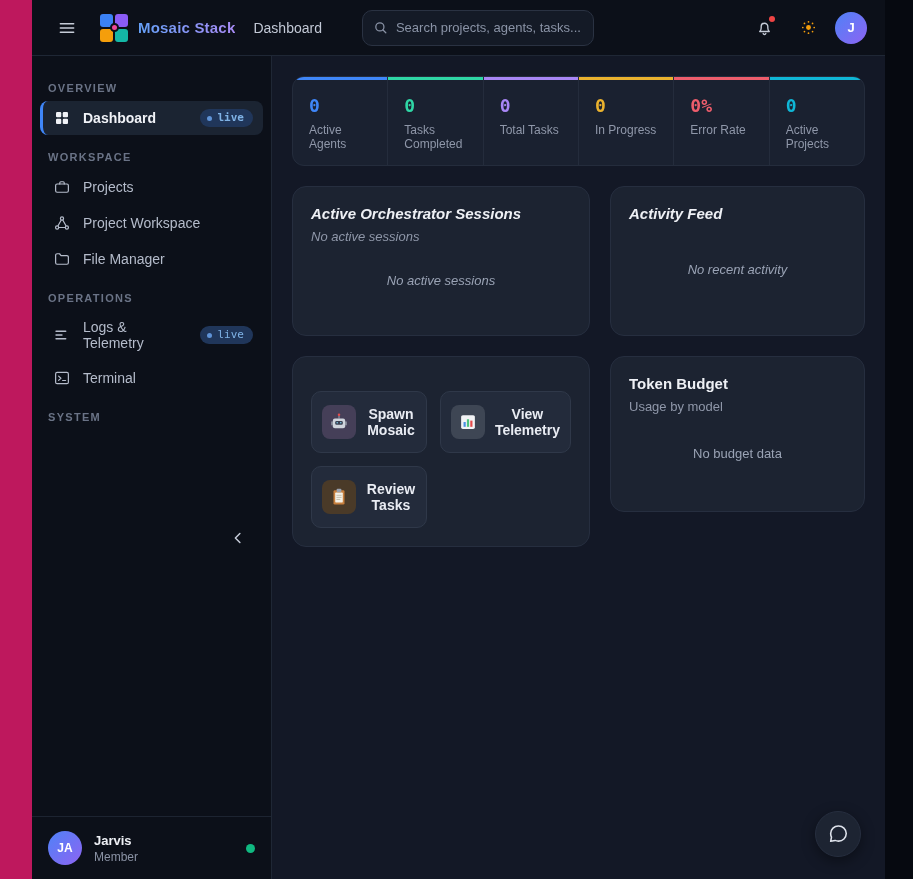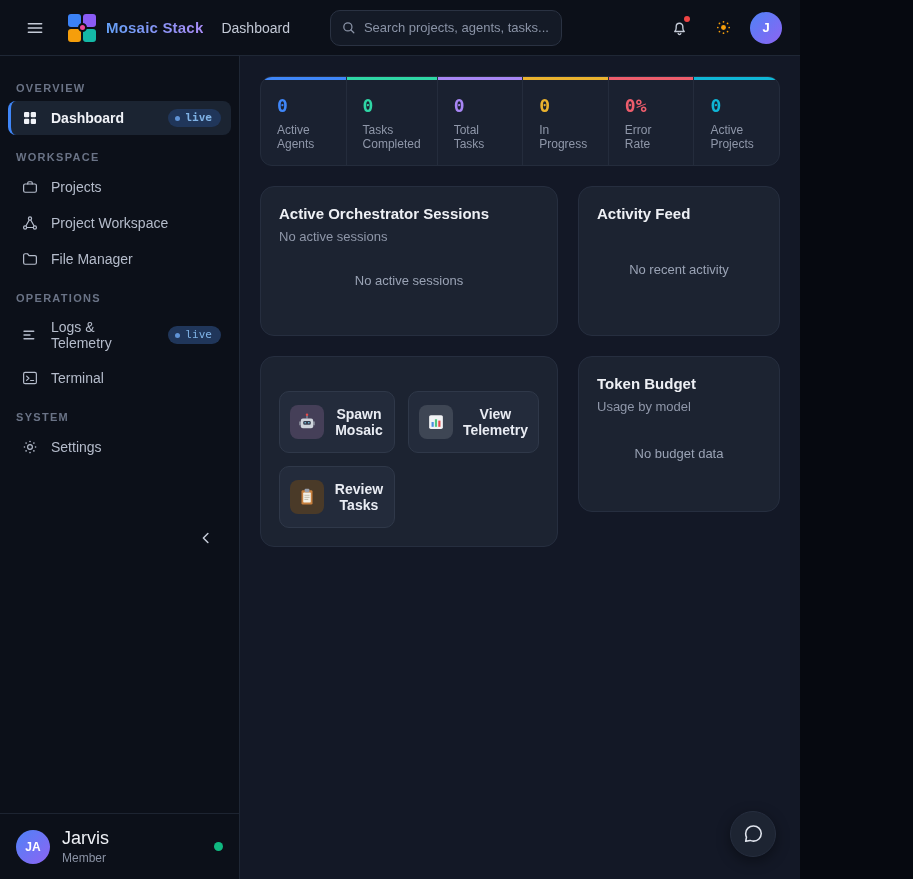--- a/index.html
+++ b/index.html
@@ -1,20 +1,20 @@
 <!DOCTYPE html>
 <html><head>
 <meta charset="utf-8">
 <style>
   * { margin:0; padding:0; box-sizing:border-box; }
   html,body { background:#060910; }
   .app {
-    width:800px; height:879px; position:relative; overflow:hidden;
+    width:885px; height:879px; position:relative; overflow:hidden;
     font-family:"Liberation Sans", sans-serif;
-    background:#84cc16; color:#e8ebf2;
+    background:#be185d; color:#e8ebf2;padding-left:32px;
   }
   
   .header {
     height:56px; display:flex; align-items:center; padding:0 18px;
     border-bottom:1px solid #1f2735; background:#0c1019;
   }
   .icon-btn {
     background:none; border:none; color:#c6ccd8; cursor:pointer;
     display:flex; align-items:center; justify-content:center;
     width:34px; height:34px; border-radius:8px; position:relative;
@@ -72,21 +72,21 @@
   .badge::before { content:""; position:absolute; left:7px; top:50%; margin-top:-2.5px; width:5px; height:5px; border-radius:50%; background:#5f93d6; }
   .collapse-btn { position:absolute; top:465px; right:16px; }
   .sidebar-footer {
     border-top:1px solid #1d2431; padding:14px 16px; display:flex; align-items:center; gap:12px;
   }
   .avatar-sm {
     width:34px; height:34px; border-radius:50%; flex-shrink:0;
     background:linear-gradient(135deg,#4f82f7,#8d64f2);
     color:#fff; font-size:12px; font-weight:700; display:flex; align-items:center; justify-content:center;
   }
-  .user-name { font-size:18px; font-weight:400; color:#eef0f5; }
+  .user-name { font-size:13px; font-weight:700; color:#eef0f5; }
   .user-role { font-size:12px; color:#8a92a4; margin-top:2px; }
   .presence-dot { margin-left:auto; width:9px; height:9px; border-radius:50%; background:#10b981; }
   
   .main { flex:1; background:#131826; padding:20px; position:relative; }
   .stats {
     display:flex; border-radius:12px; overflow:hidden;
     background:#1a2130; border:1px solid #242c3c;
   }
   .stat { flex:1; position:relative; padding:13px 16px 14px; border-left:1px solid #242c3c; }
   .stat:first-child { border-left:none; }
@@ -96,21 +96,21 @@
   .cards {
     margin-top:20px; display:grid; grid-template-columns:298px 1fr; gap:20px; align-items:start;
   }
   .card {
     background:#1c2331; border:1px solid #262e3f; border-radius:14px;
     padding:18px; display:flex; flex-direction:column;
   }
   .card-title { font-size:15px; font-weight:700; color:#eef0f5; }
   .card-sub { font-size:13px; color:#8f97a9; margin-top:7px; }
   .card-empty { flex:1; display:flex; align-items:center; justify-content:center; color:#9aa3b5; font-size:13px; }
-  .h150 { height:150px; } .h156 { height:156px; }
+  .h150 { height:150px;font-style:italic; } .h156 { height:156px; }
   .qa-grid { margin-top:16px; display:grid; grid-template-columns:1fr 1fr; gap:13px; }
   .qa-btn {
     background:#232b3b; border:1px solid #2f3849; border-radius:10px; cursor:pointer;
     min-height:62px; display:flex; align-items:center; justify-content:center; gap:10px;
     padding:8px 10px; color:#e9ecf3; font-size:14px; font-weight:600;
     font-family:"Liberation Sans", sans-serif; text-align:center;
   }
   .qa-icon {
     width:34px; height:34px; border-radius:8px; flex-shrink:0;
     display:flex; align-items:center; justify-content:center;
@@ -246,38 +246,20 @@
           <span class="nav-icon">
             <svg width="18" height="18" viewBox="0 0 24 24" fill="none" stroke="currentColor" stroke-width="1.6" stroke-linecap="round" stroke-linejoin="round">
                 <rect x="3.5" y="4.5" width="17" height="15" rx="2"></rect>
                 <path d="M7.5 9.5l3 2.8-3 2.8M12.8 15.3h4"></path>
               </svg>
           </span>
           <span>Terminal</span>
         </div>
 
         <div class="section-label">SYSTEM</div>
-        <div class="nav-item">
-          <span class="nav-icon">
-            <svg width="18" height="18" viewBox="0 0 24 24">
-                <circle cx="12" cy="12" r="3.2" fill="none" stroke="currentColor" stroke-width="1.6"></circle>
-                <g fill="currentColor">
-                  <circle cx="12" cy="4.6" r="1.1"></circle>
-                  <circle cx="12" cy="19.4" r="1.1"></circle>
-                  <circle cx="4.6" cy="12" r="1.1"></circle>
-                  <circle cx="19.4" cy="12" r="1.1"></circle>
-                  <circle cx="6.8" cy="6.8" r="1.1"></circle>
-                  <circle cx="17.2" cy="6.8" r="1.1"></circle>
-                  <circle cx="6.8" cy="17.2" r="1.1"></circle>
-                  <circle cx="17.2" cy="17.2" r="1.1"></circle>
-                </g>
-              </svg>
-          </span>
-          <span>Settings</span>
-        </div>
       </nav>
 
       <button class="icon-btn collapse-btn">
         <span>
           <svg width="18" height="18" viewBox="0 0 24 24" fill="none" stroke="currentColor" stroke-width="2" stroke-linecap="round" stroke-linejoin="round">
               <path d="M14.5 6 8.5 12l6 6"></path>
             </svg>
         </span>
       </button>
 

